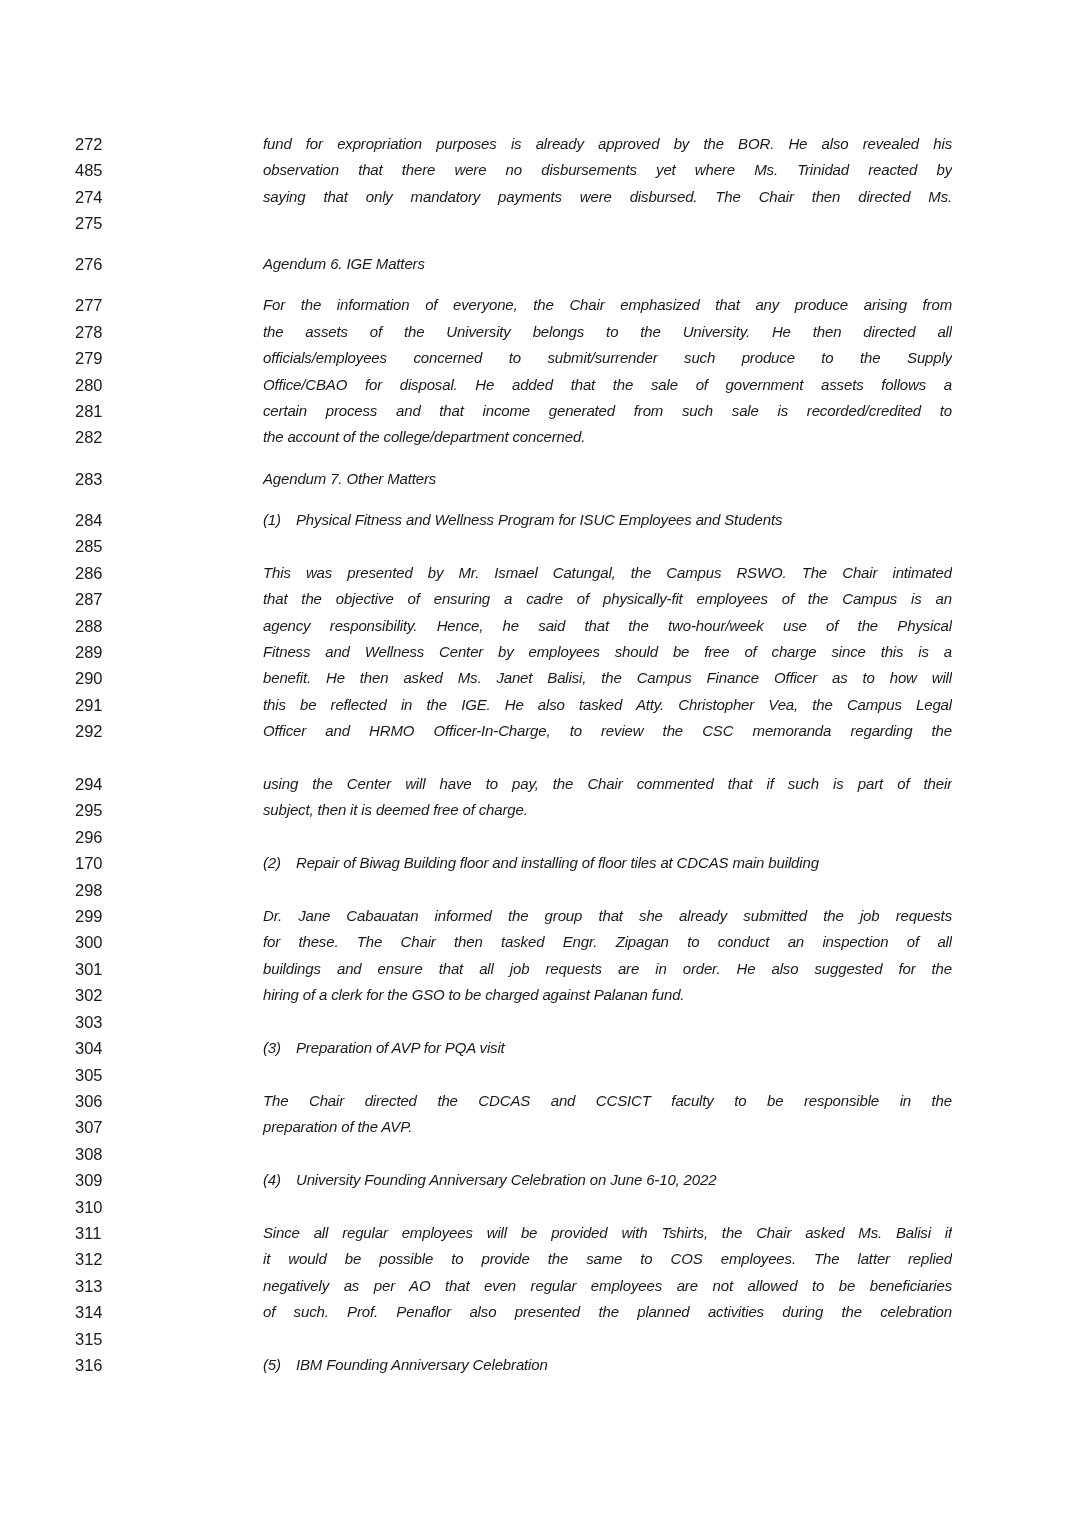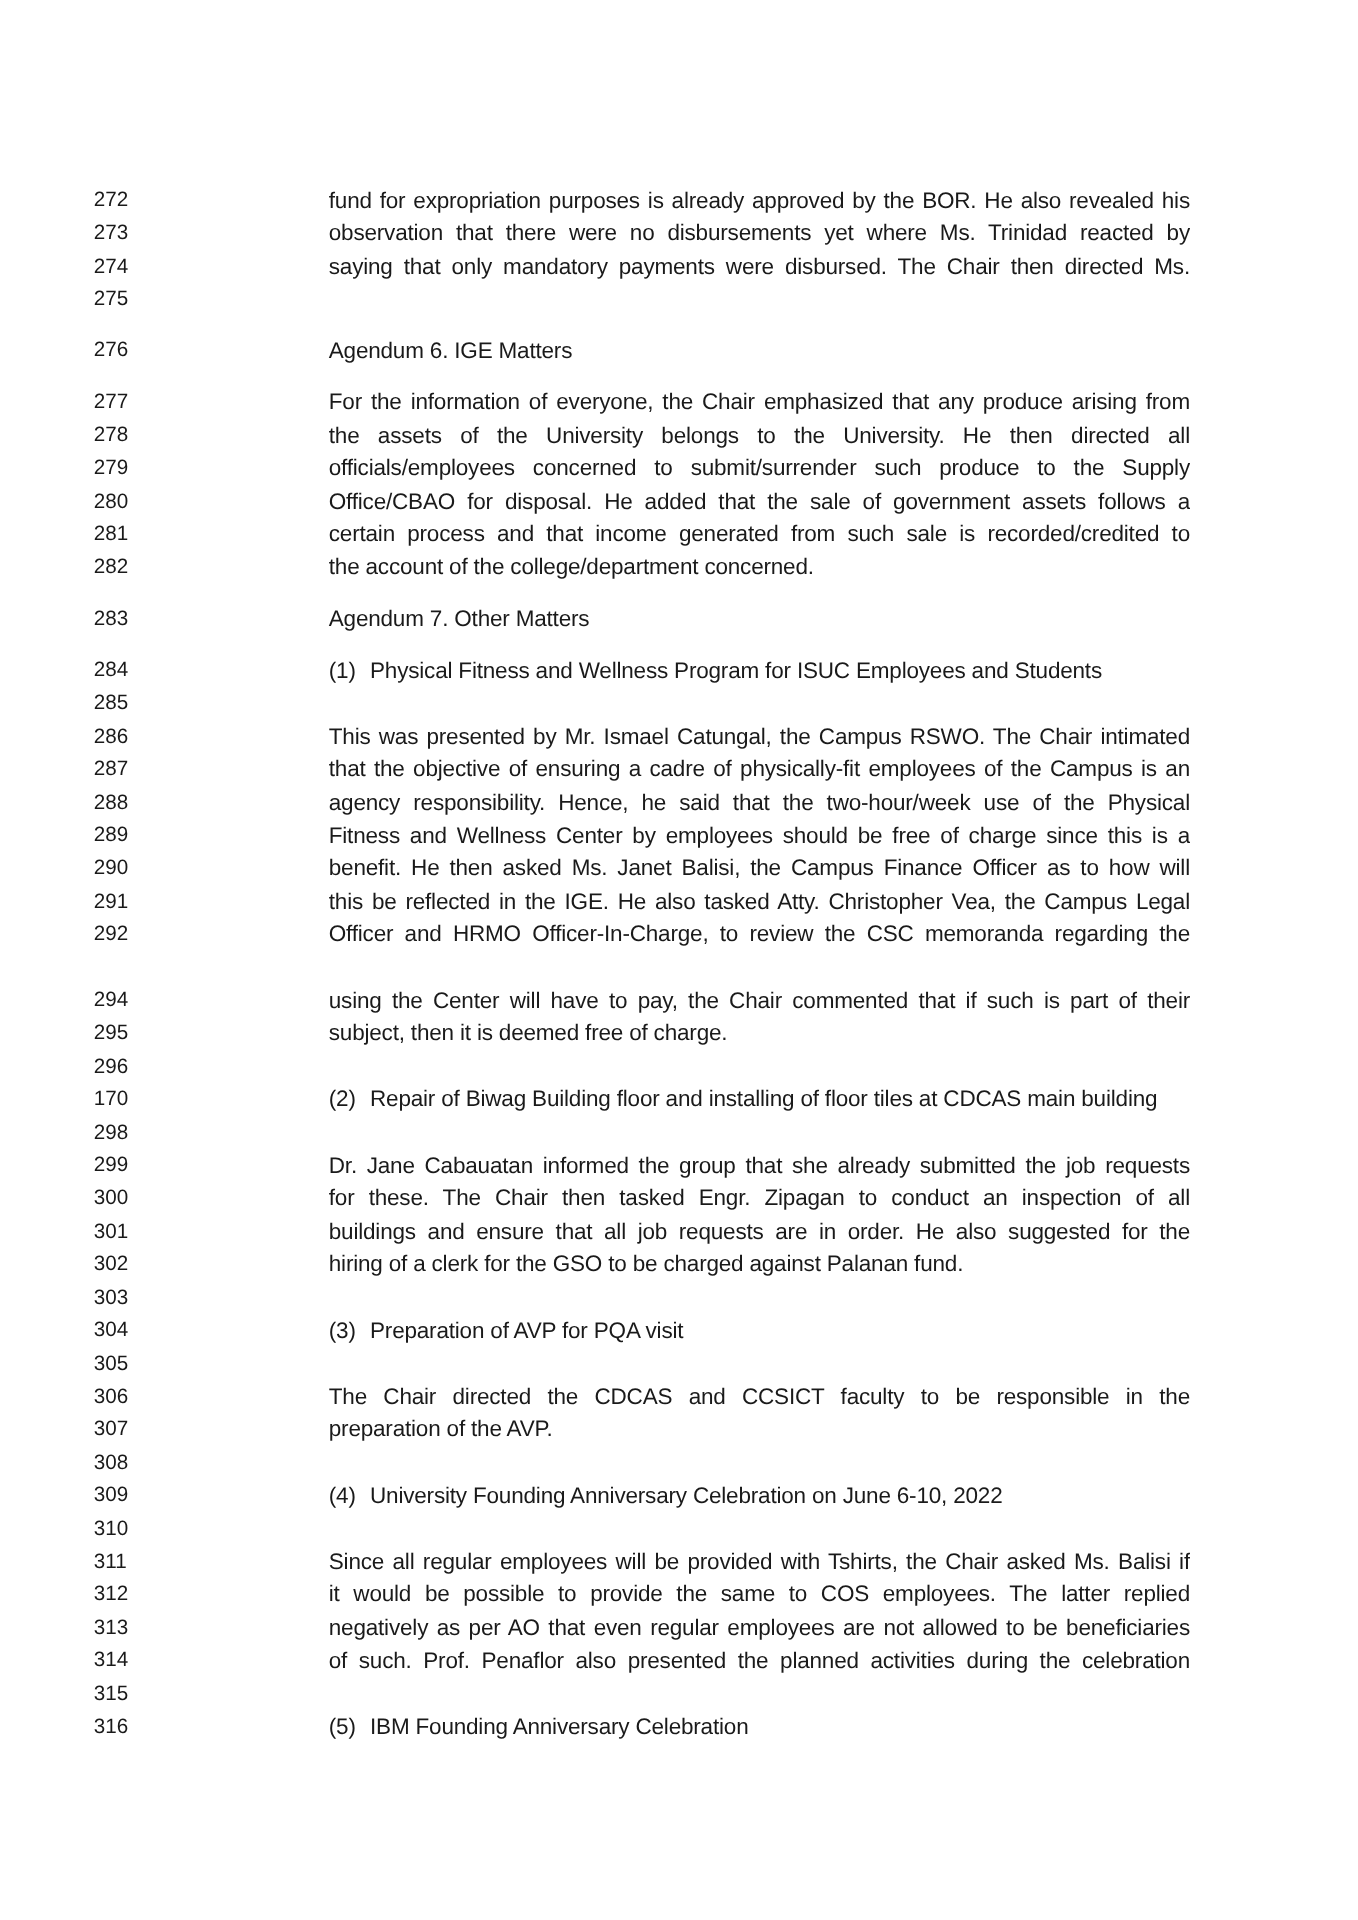--- a/index.html
+++ b/index.html
@@ -1,35 +1,35 @@
 <!DOCTYPE html>
 <html><head>
 <meta charset="utf-8">
 <style>
   html, body { margin: 0; padding: 0; background: #ffffff; }
   body { width: 1086px; height: 1536px; position: relative; overflow: hidden;
          font-family: "Liberation Sans", "DejaVu Sans", sans-serif; color: #1a1a1a; }
-  .page { position: absolute; left: 0; top: 16px; width: 1086px; height: 1284px; }
+  .page { position: absolute; left: 0; top: 0; width: 1086px; height: 1284px; }
   .row { position: absolute; left: 0; width: 1086px; height: 26px; }
   .ln { position: absolute; left: 75px; width: 40px; font-size: 16.5px; line-height: 26px; color: #1a1a1a; }
-  .tx { position: absolute; left: 263px; width: 689px; font-size: 18px; line-height: 26px;
-        white-space: nowrap; letter-spacing: -0.15px; }
+  .tx { position: absolute; left: 263px; width: 689px; font-size: 15px; line-height: 26px;
+        white-space: nowrap; letter-spacing: -0.15px; font-style: italic; }
   .tx.j { text-align: justify; text-align-last: justify; white-space: normal; height: 26px; overflow: hidden; }
   .num { display: inline-block; width: 33px; }
 </style>
 </head>
 <body>
 
 <div class="page" id="page">
     <div class="row" style="top: 131px;">
       <span class="ln">272</span>
       <span class="tx j">fund for expropriation purposes is already approved by the BOR. He also revealed his</span>
     </div>
     <div class="row" style="top: 157px;">
-      <span class="ln">273</span>
+      <span class="ln">485</span>
       <span class="tx j">observation that there were no disbursements yet where Ms. Trinidad reacted by</span>
     </div>
     <div class="row" style="top: 184px;">
       <span class="ln">274</span>
       <span class="tx j">saying that only mandatory payments were disbursed. The Chair then directed Ms.</span>
     </div>
     <div class="row" style="top: 210px;">
       <span class="ln">275</span>
     </div>
     <div class="row" style="top: 251px;">

